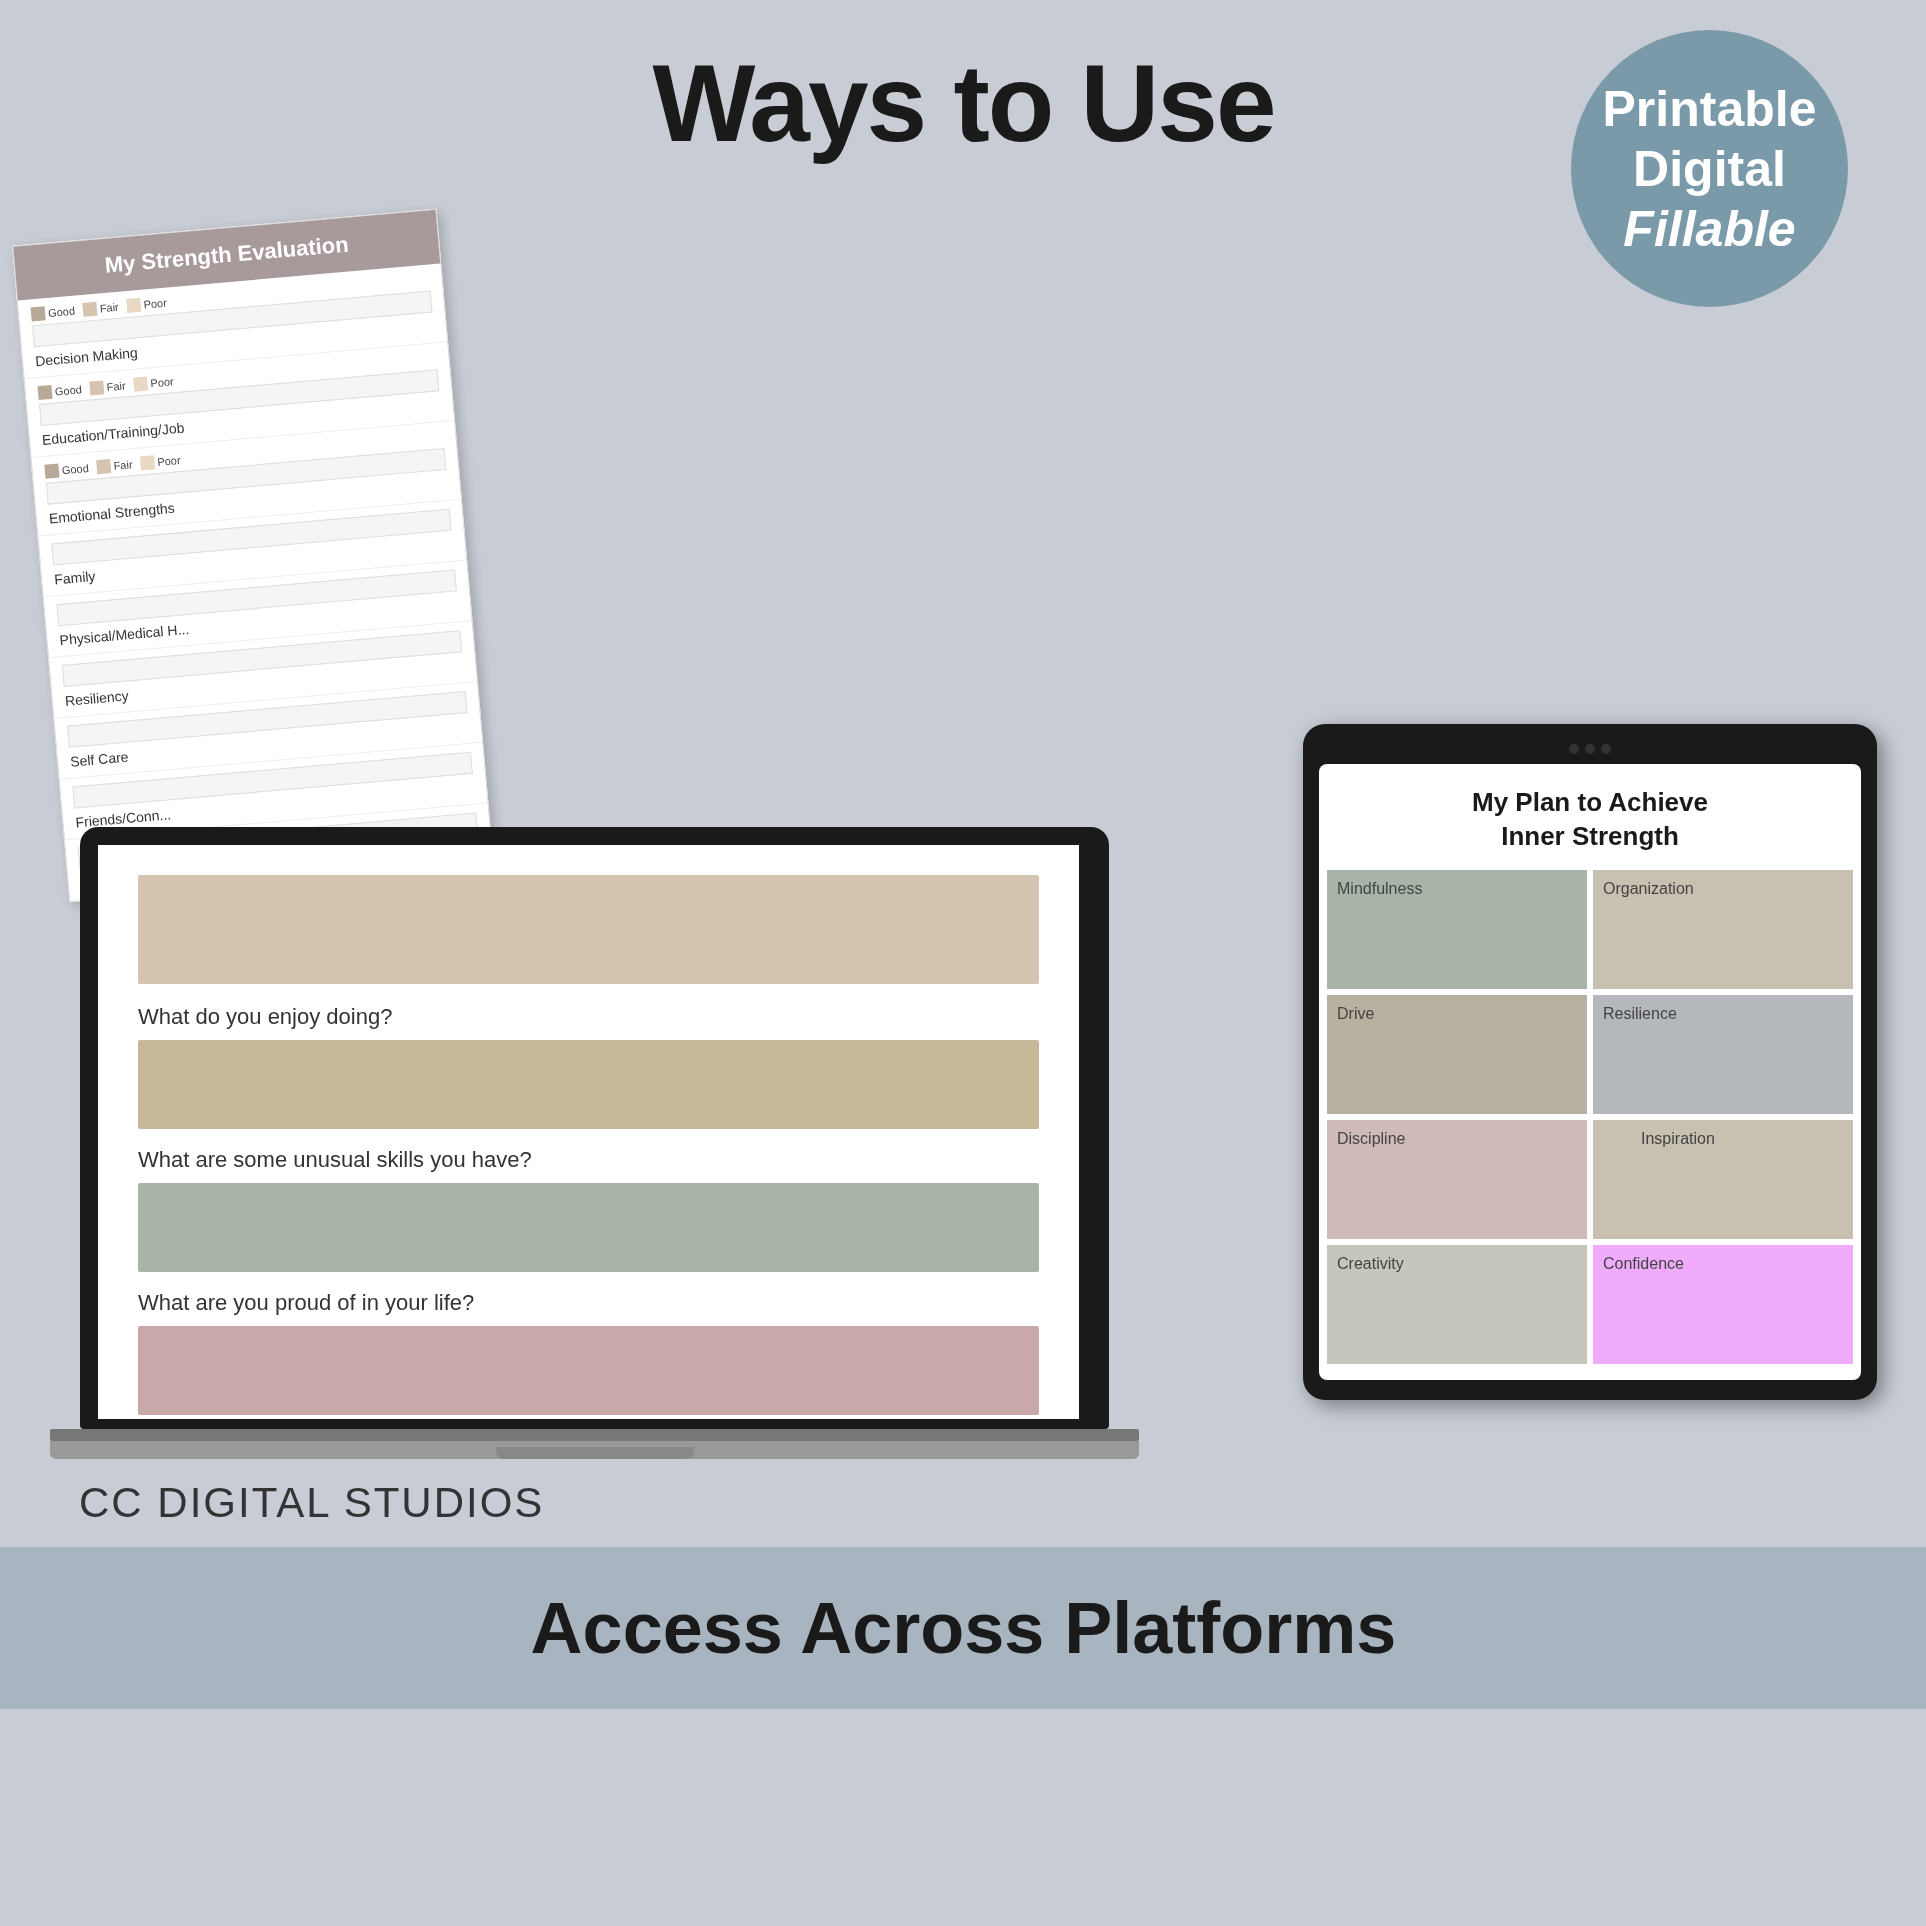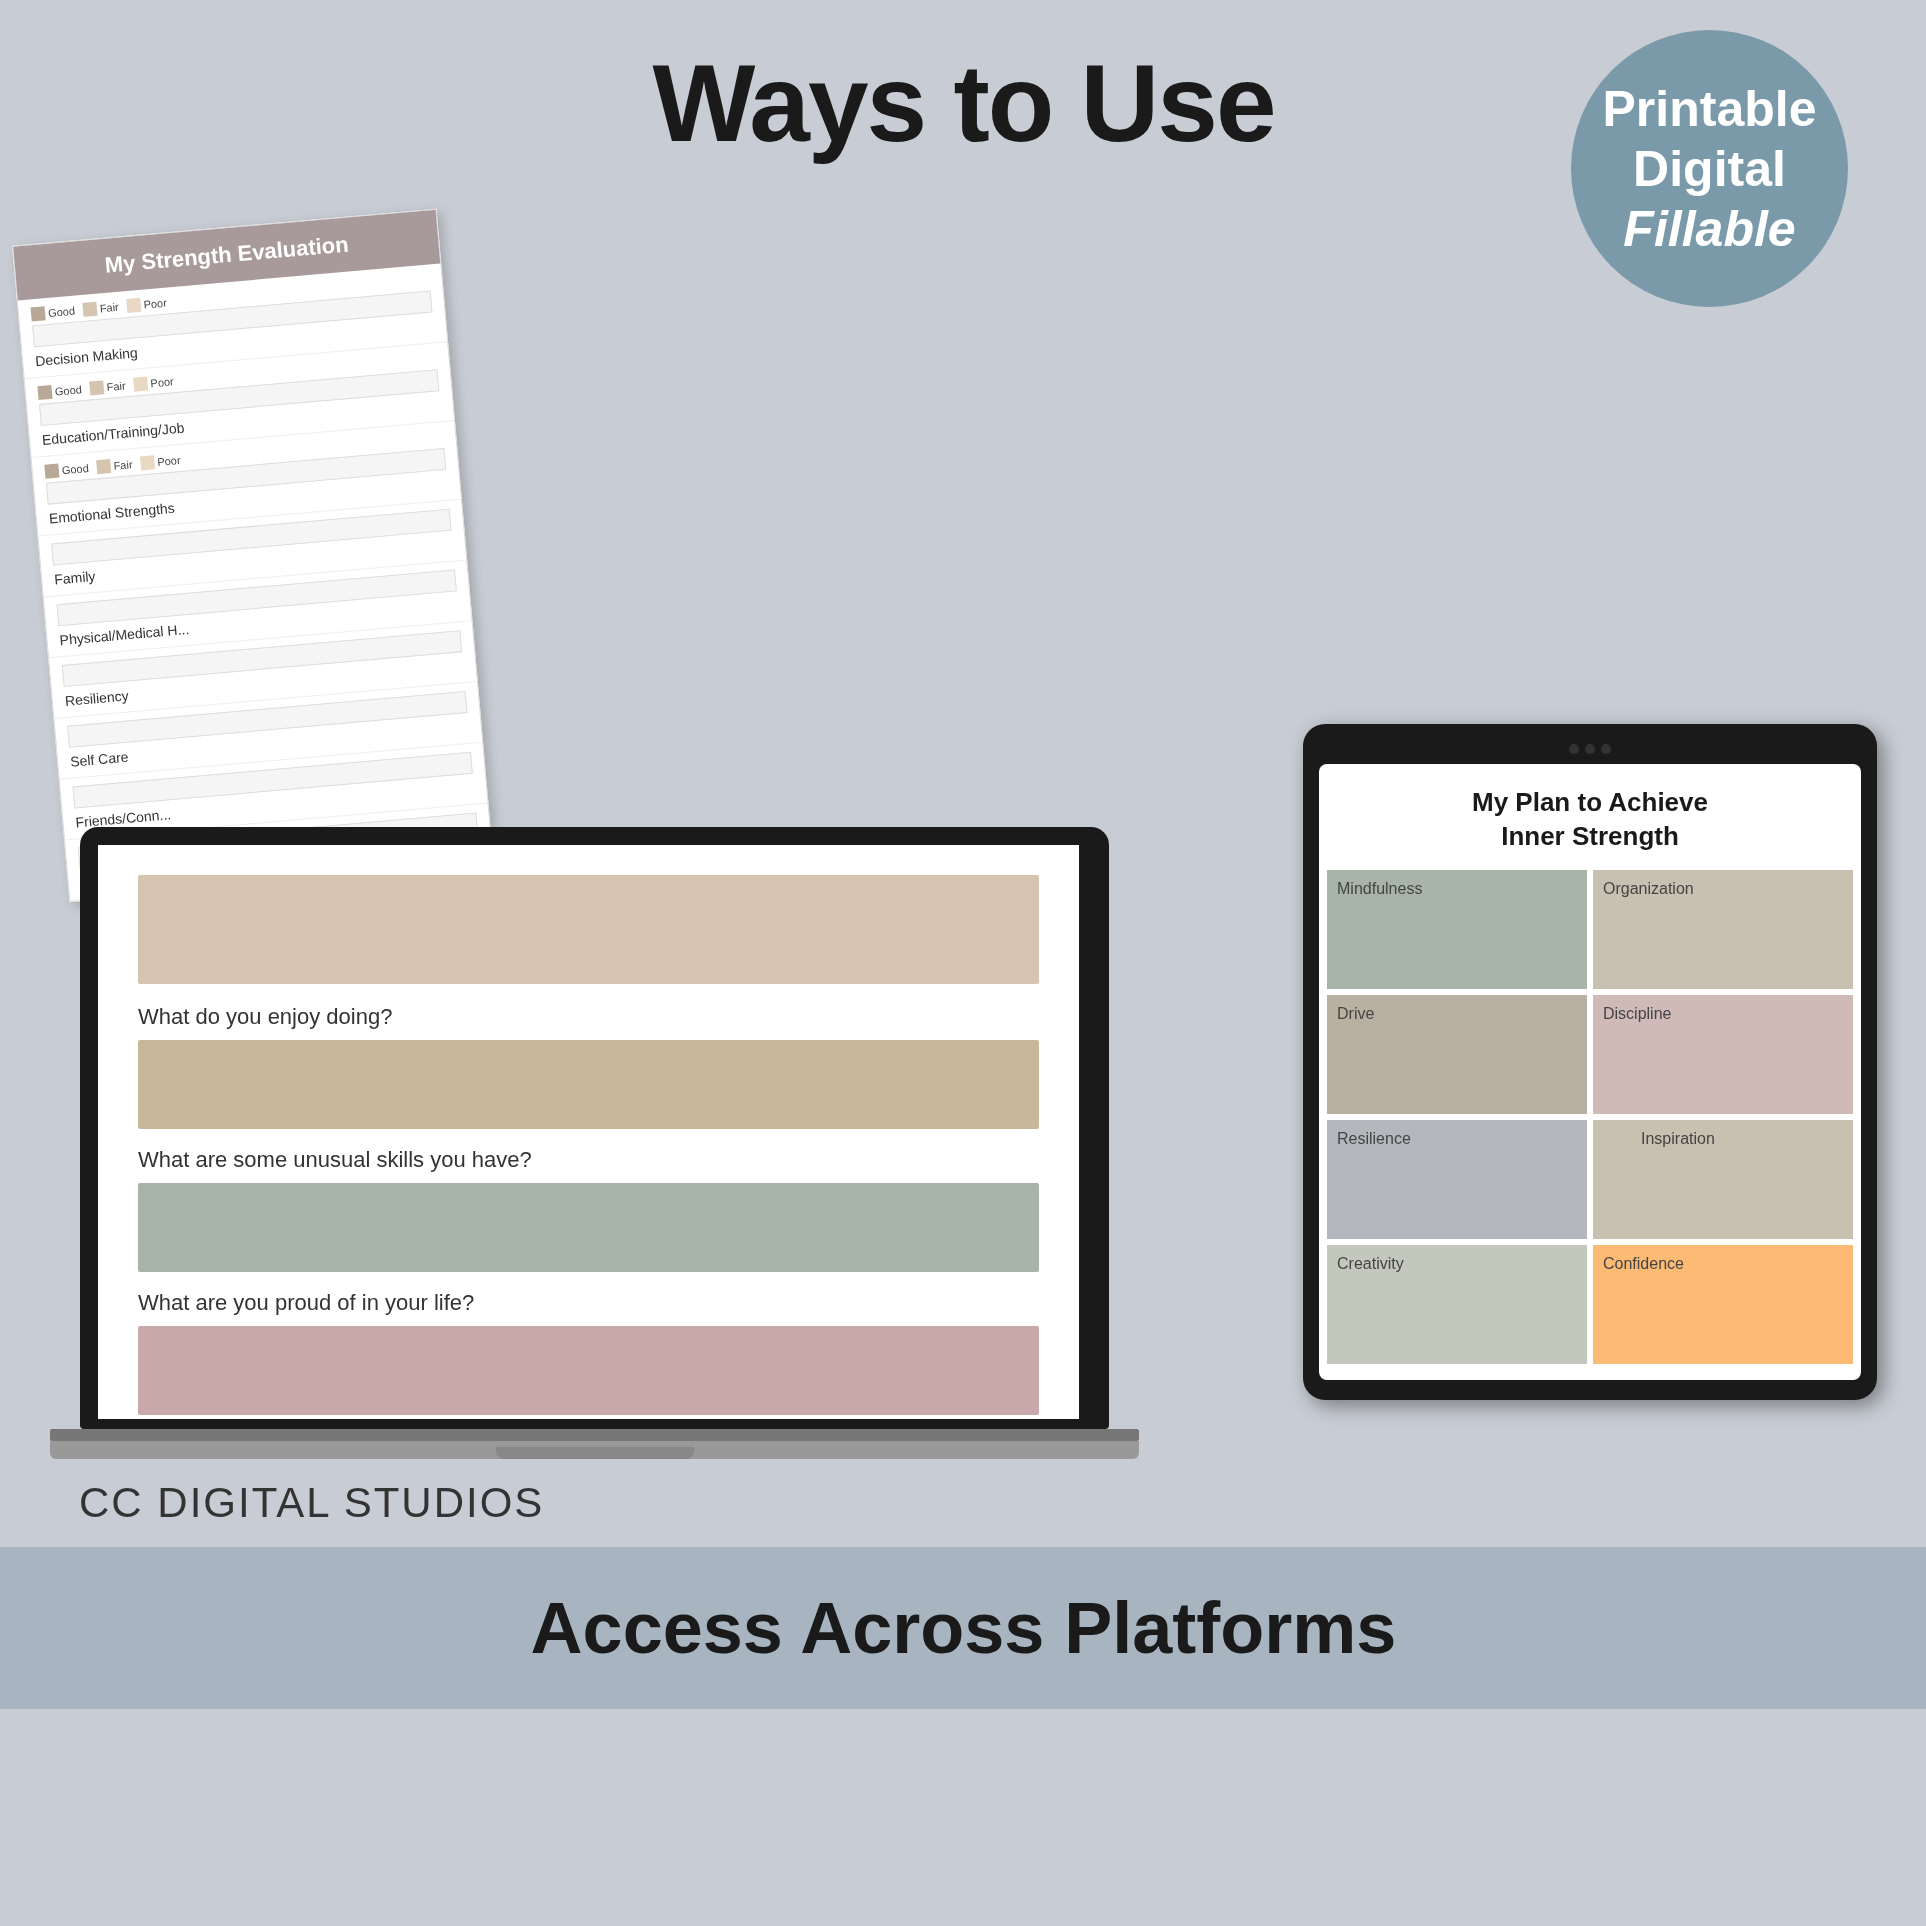--- a/index.html
+++ b/index.html
@@ -260,21 +260,21 @@
       position: relative;
     }
 
     .cell-mindfulness { background: #a8b4a8; }
     .cell-organization { background: #c8c0b0; }
     .cell-drive { background: #b8b0a0; }
     .cell-resilience { background: #b4b8bc; }
     .cell-discipline { background: #d0bab8; }
     .cell-inspiration { background: #c8c0b0; padding-left: 48px; }
     .cell-creativity { background: #c4c8bc; }
-    .cell-confidence { background: #fdba74; }
+    .cell-confidence { background: #f0abfc; }
 
     
     .middle-section {
       background: #c8ccd4;
       padding: 20px 79px;
       display: flex;
       align-items: center;
     }
 
     .brand-text {
@@ -466,25 +466,25 @@
             <div class="tablet-grid">
               <div class="tablet-cell cell-mindfulness">
                 <span>Mindfulness</span>
               </div>
               <div class="tablet-cell cell-organization">
                 <span>Organization</span>
               </div>
               <div class="tablet-cell cell-drive">
                 <span>Drive</span>
               </div>
+              <div class="tablet-cell cell-resilience">
+                <span>Resilience</span>
+              </div>
               <div class="tablet-cell cell-discipline">
                 <span>Discipline</span>
-              </div>
-              <div class="tablet-cell cell-resilience">
-                <span>Resilience</span>
               </div>
               <div class="tablet-cell cell-inspiration">
                 <span>Inspiration</span>
               </div>
               <div class="tablet-cell cell-creativity">
                 <span>Creativity</span>
               </div>
               <div class="tablet-cell cell-confidence">
                 <span>Confidence</span>
               </div>

